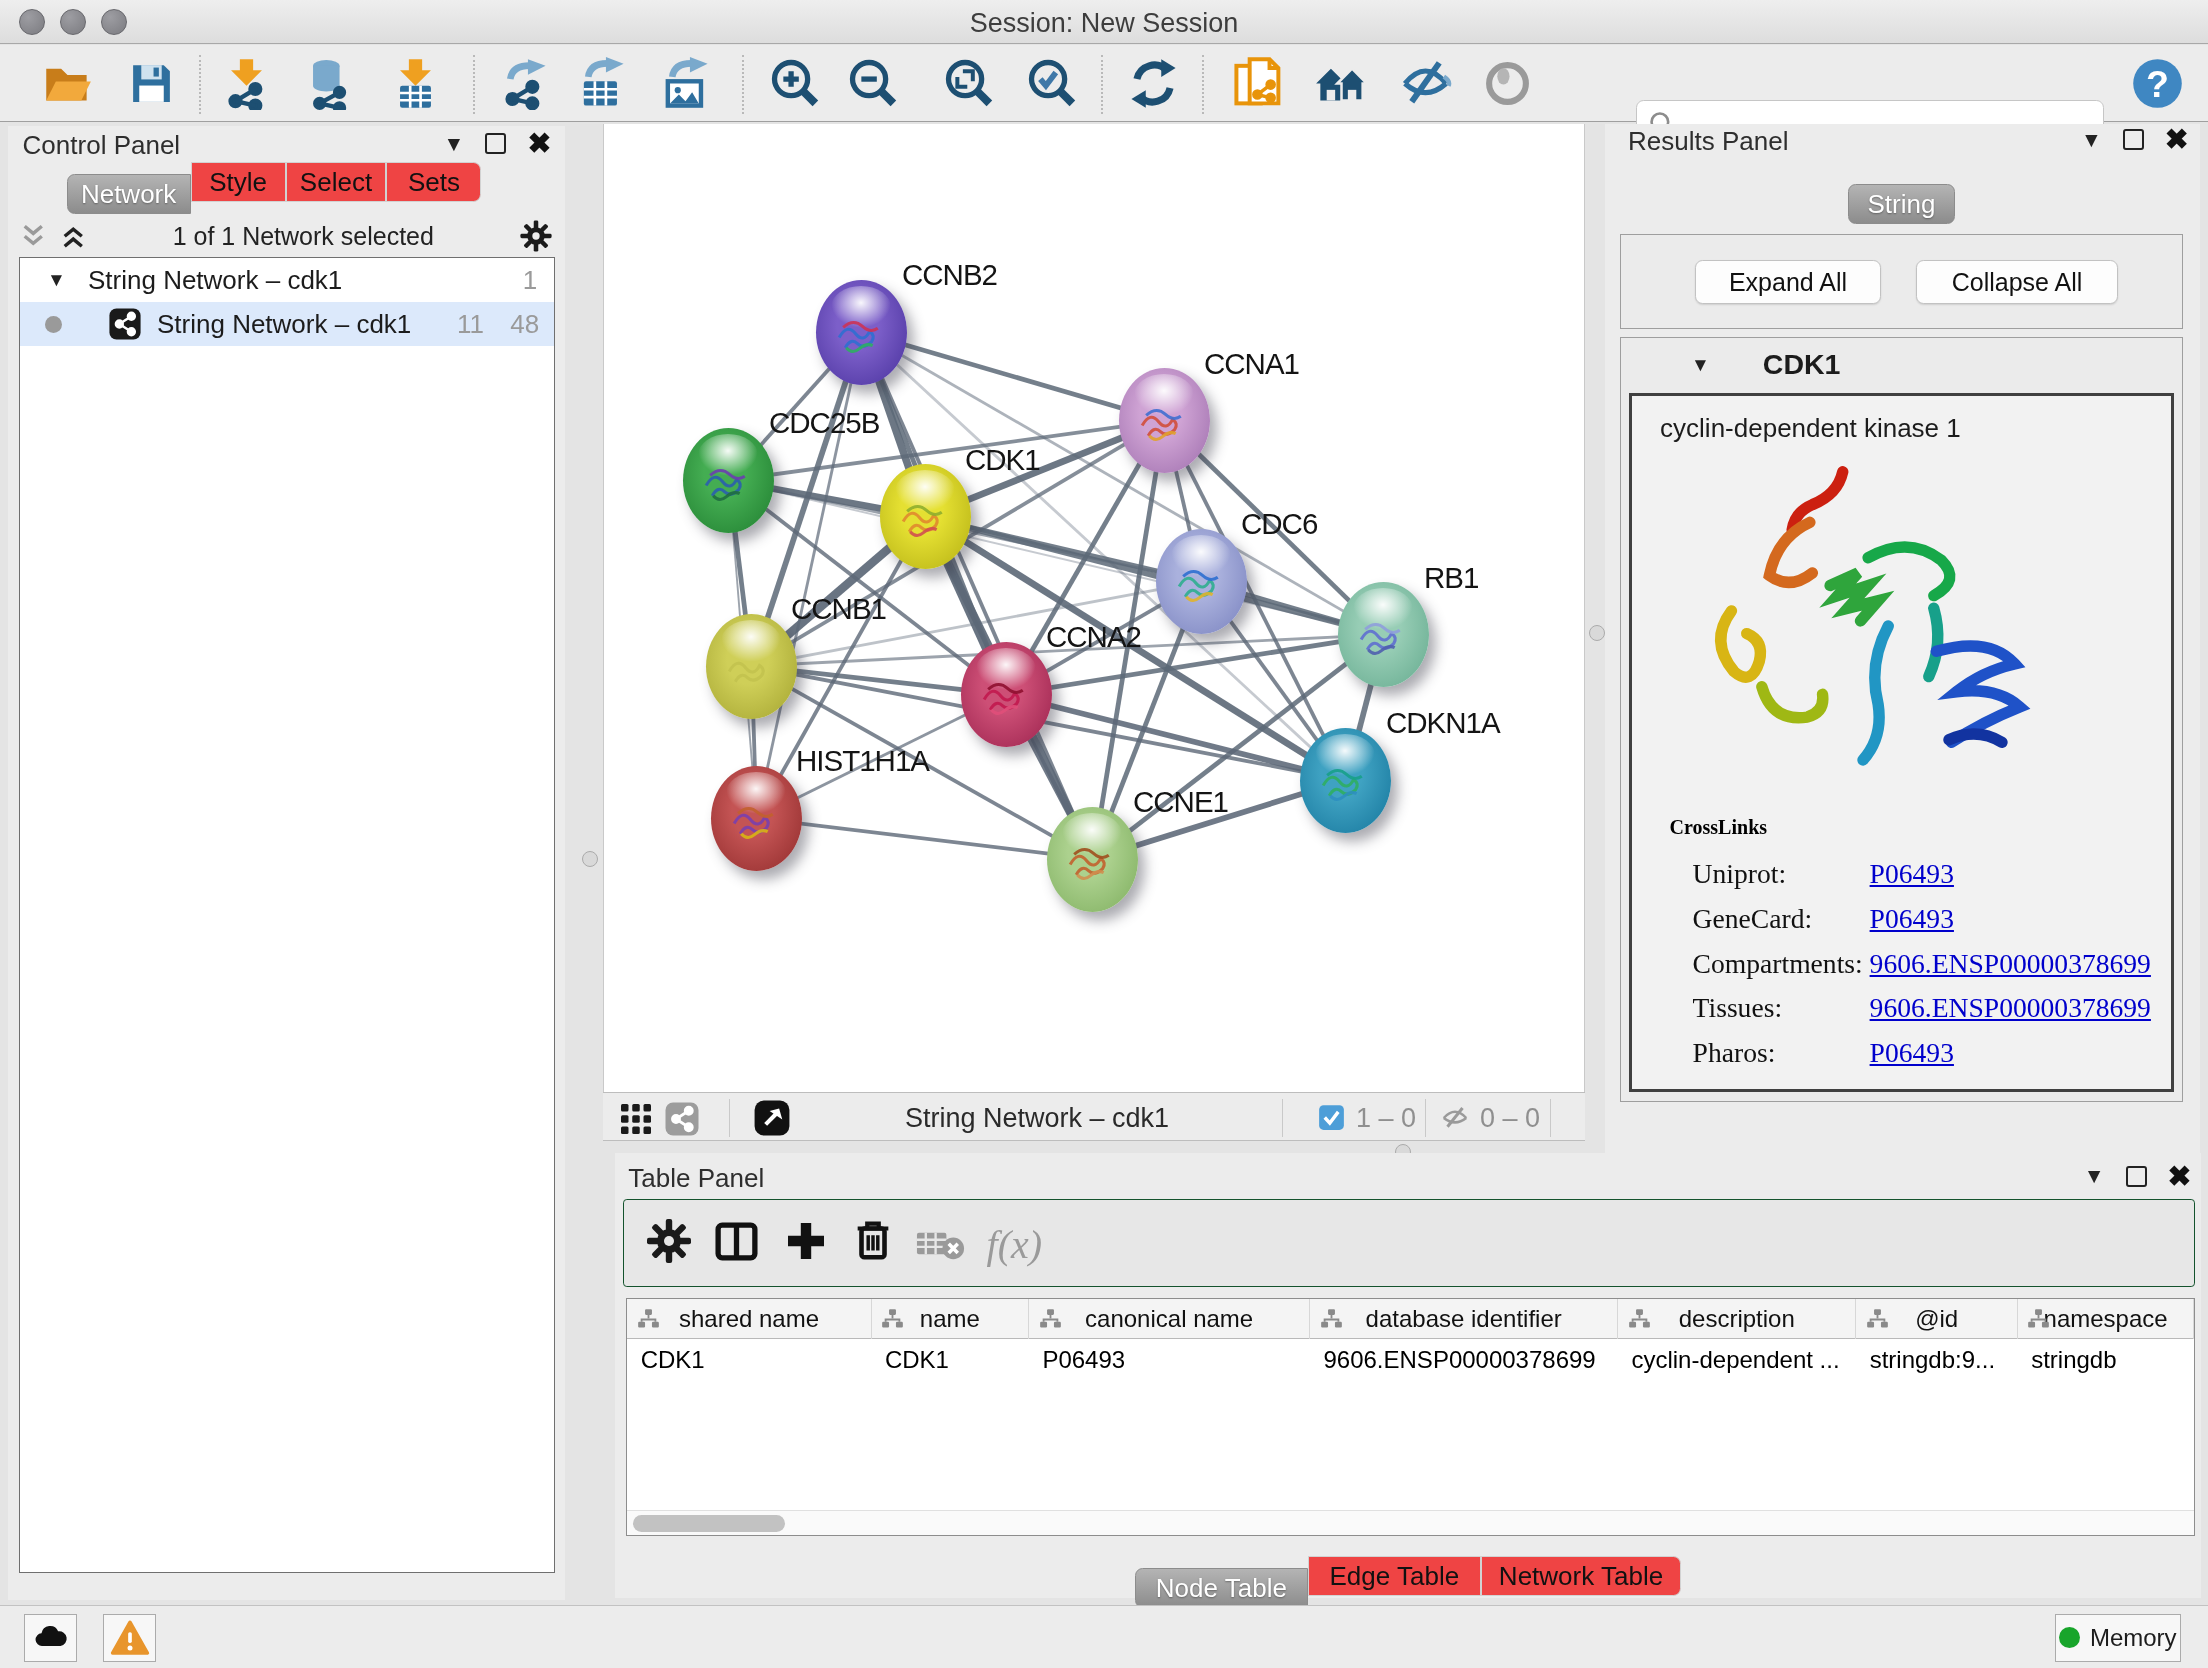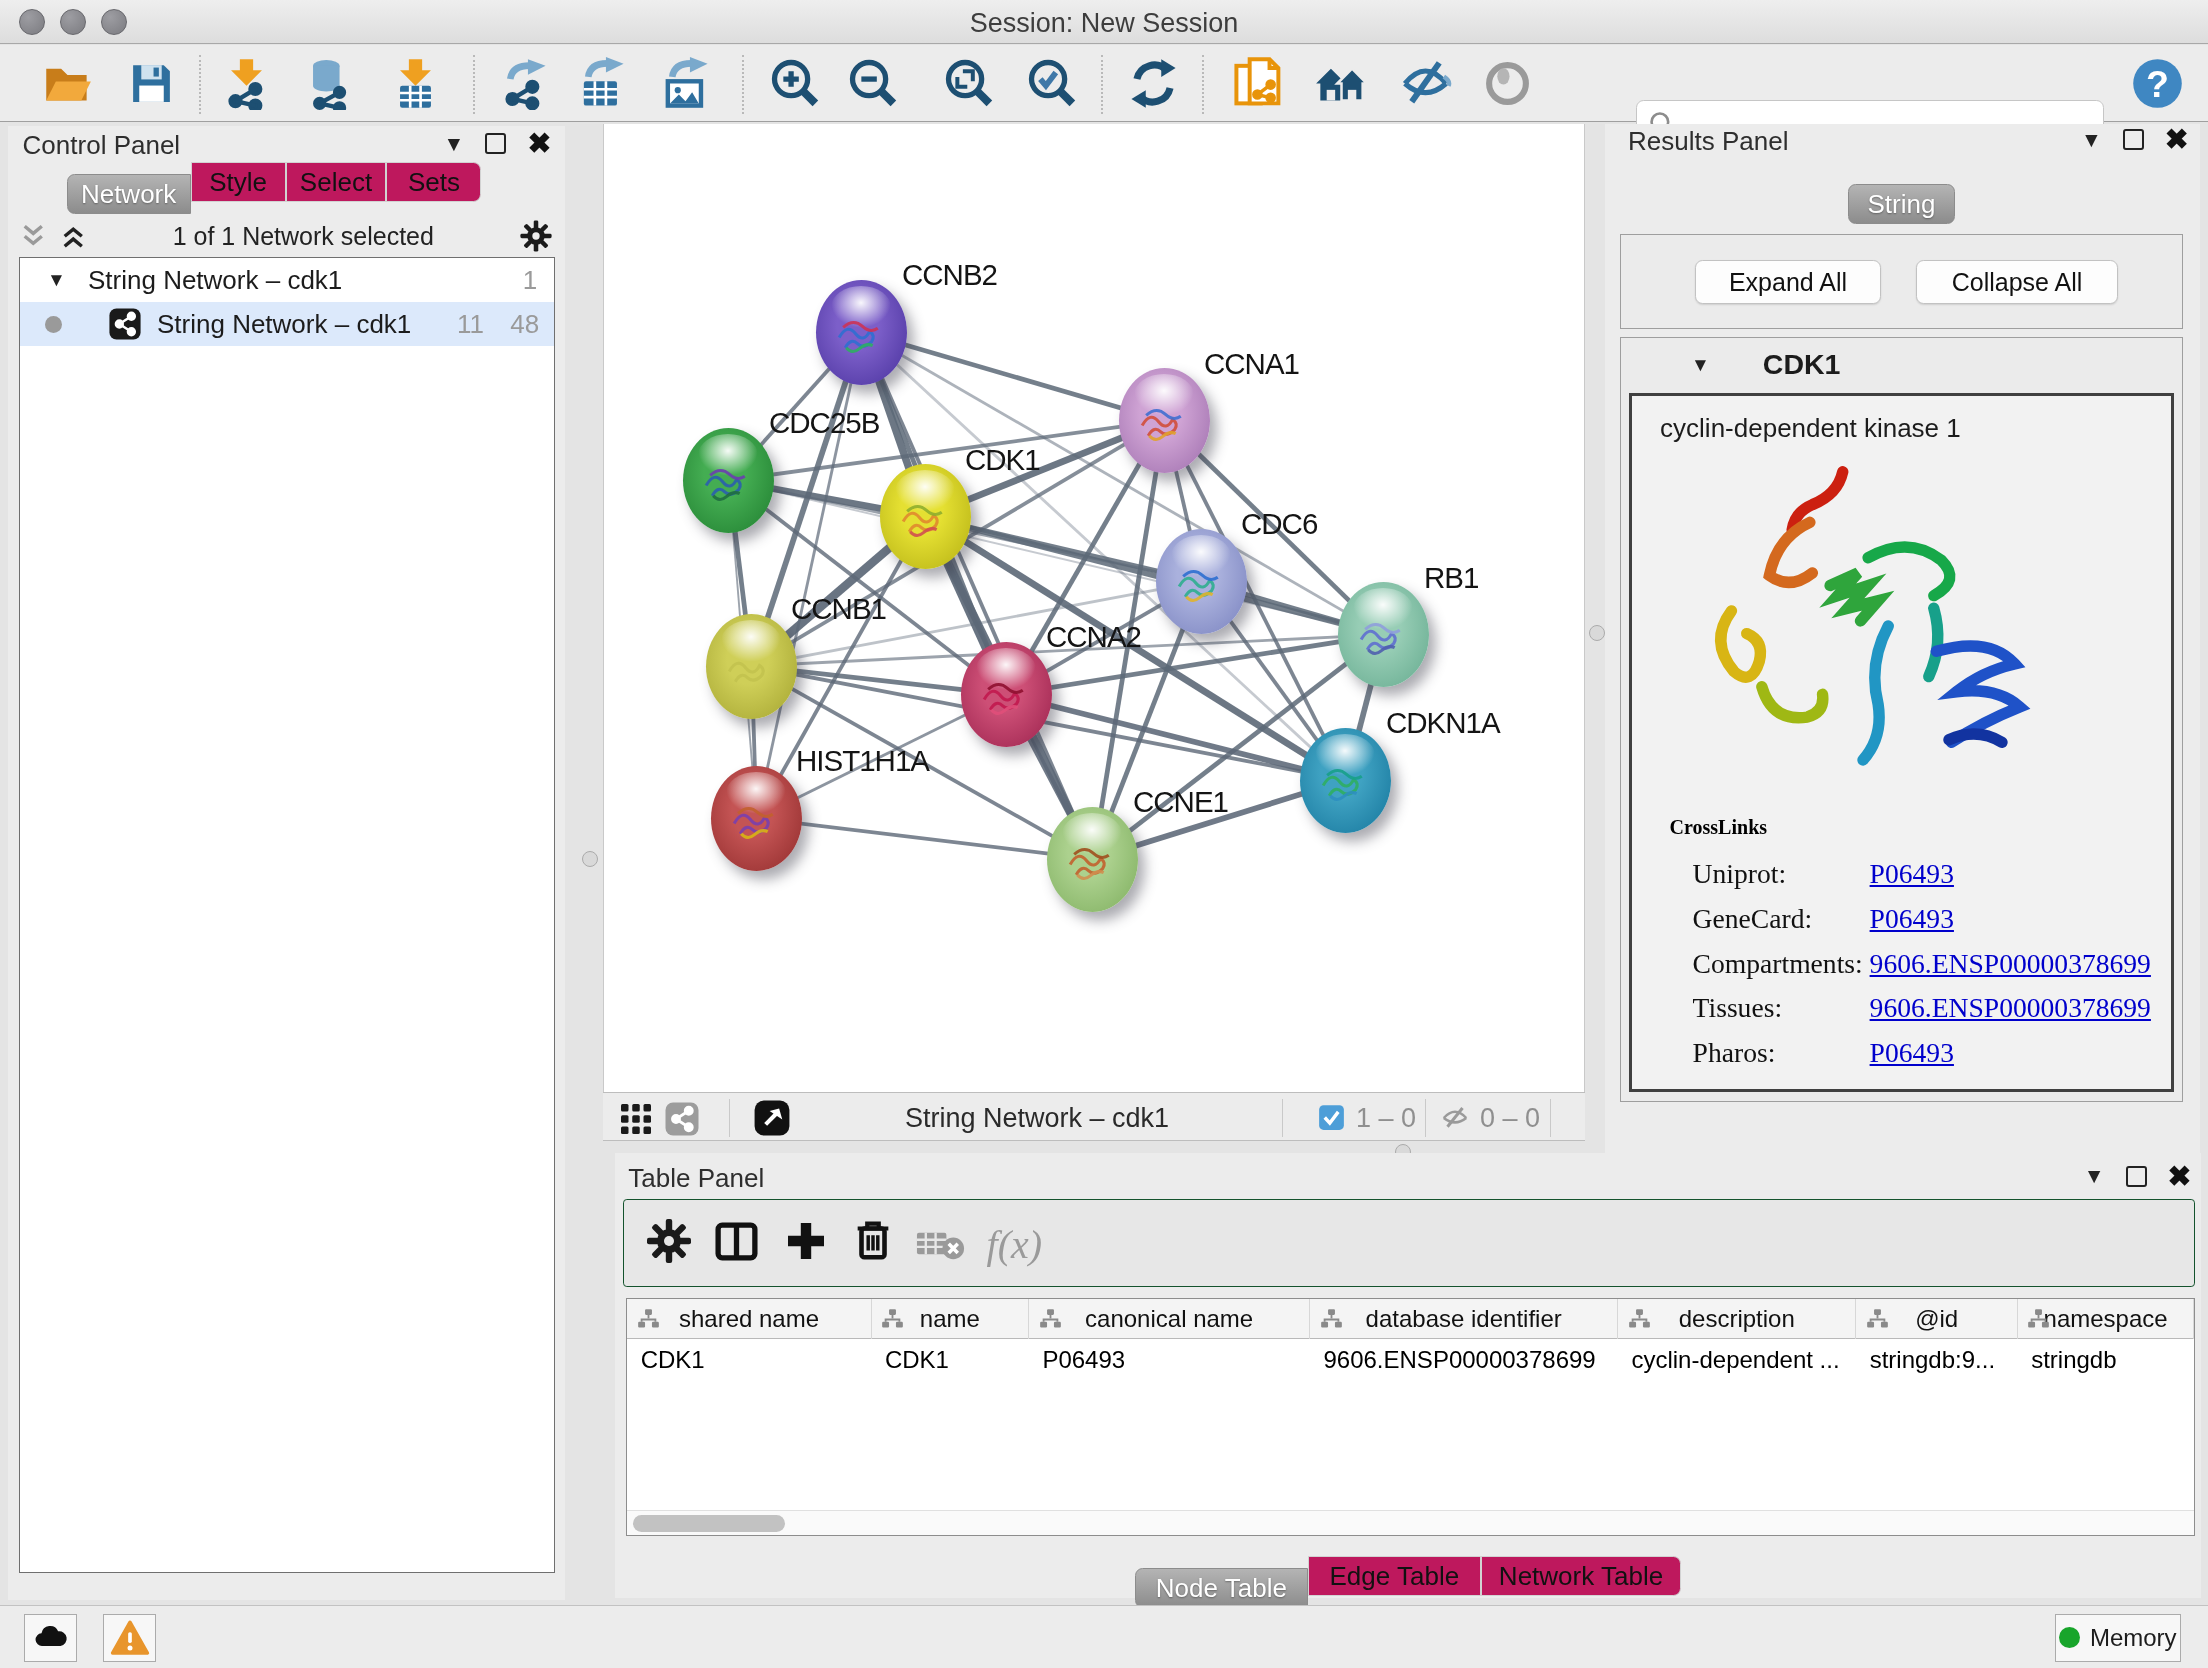--- a/index.html
+++ b/index.html
@@ -36,21 +36,21 @@
   .searchbox input { border:none; outline:none; font-size:25px; width:399px;
     font-family:"Liberation Sans",sans-serif; background:transparent; }
   
   .panel-title { font-size:26px; color:#2e2e2e; }
   .panel-controls { position:absolute; display:flex; align-items:center; gap:21px; }
   .tri { font-size:21px; color:#222; }
   .float-sq { width:21px; height:21px; border:2.9px solid #222; border-radius:2.9px; }
   .close-x { font-size:28.5px; font-weight:bold; color:#111; line-height:21px; }
   
   .tab { height:40px; display:flex; align-items:center; justify-content:center;
-    font-size:26px; background:#be185d; border:1px solid #d2d2d2; color:#111; }
+    font-size:26px; background:#ef4444; border:1px solid #d2d2d2; color:#111; }
   .tab.sel { background:linear-gradient(#b4b4b4,#8c8c8c); color:#fff;
     text-shadow:0 1px 1.9px rgba(0,0,0,.35); border-color:#8c8c8c;margin-top:12px; }
   
   .ctrlpanel { position:absolute; left:7.6px; top:126px; width:557px; height:1474px; background:#ececec; }
   .chevrow { position:absolute; left:11.4px; right:11.4px; top:88px; height:44px;
     display:flex; align-items:center; font-size:25px; color:#222; }
   .treebox { position:absolute; left:11.4px; right:9.5px; top:131px; bottom:27px;
     background:#fff; border:1.9px solid #6f6f6f; }
   .trerow { position:relative; height:44px; display:flex; align-items:center; font-size:26px; }
   .trerow .num { color:#9a9a9a; }

